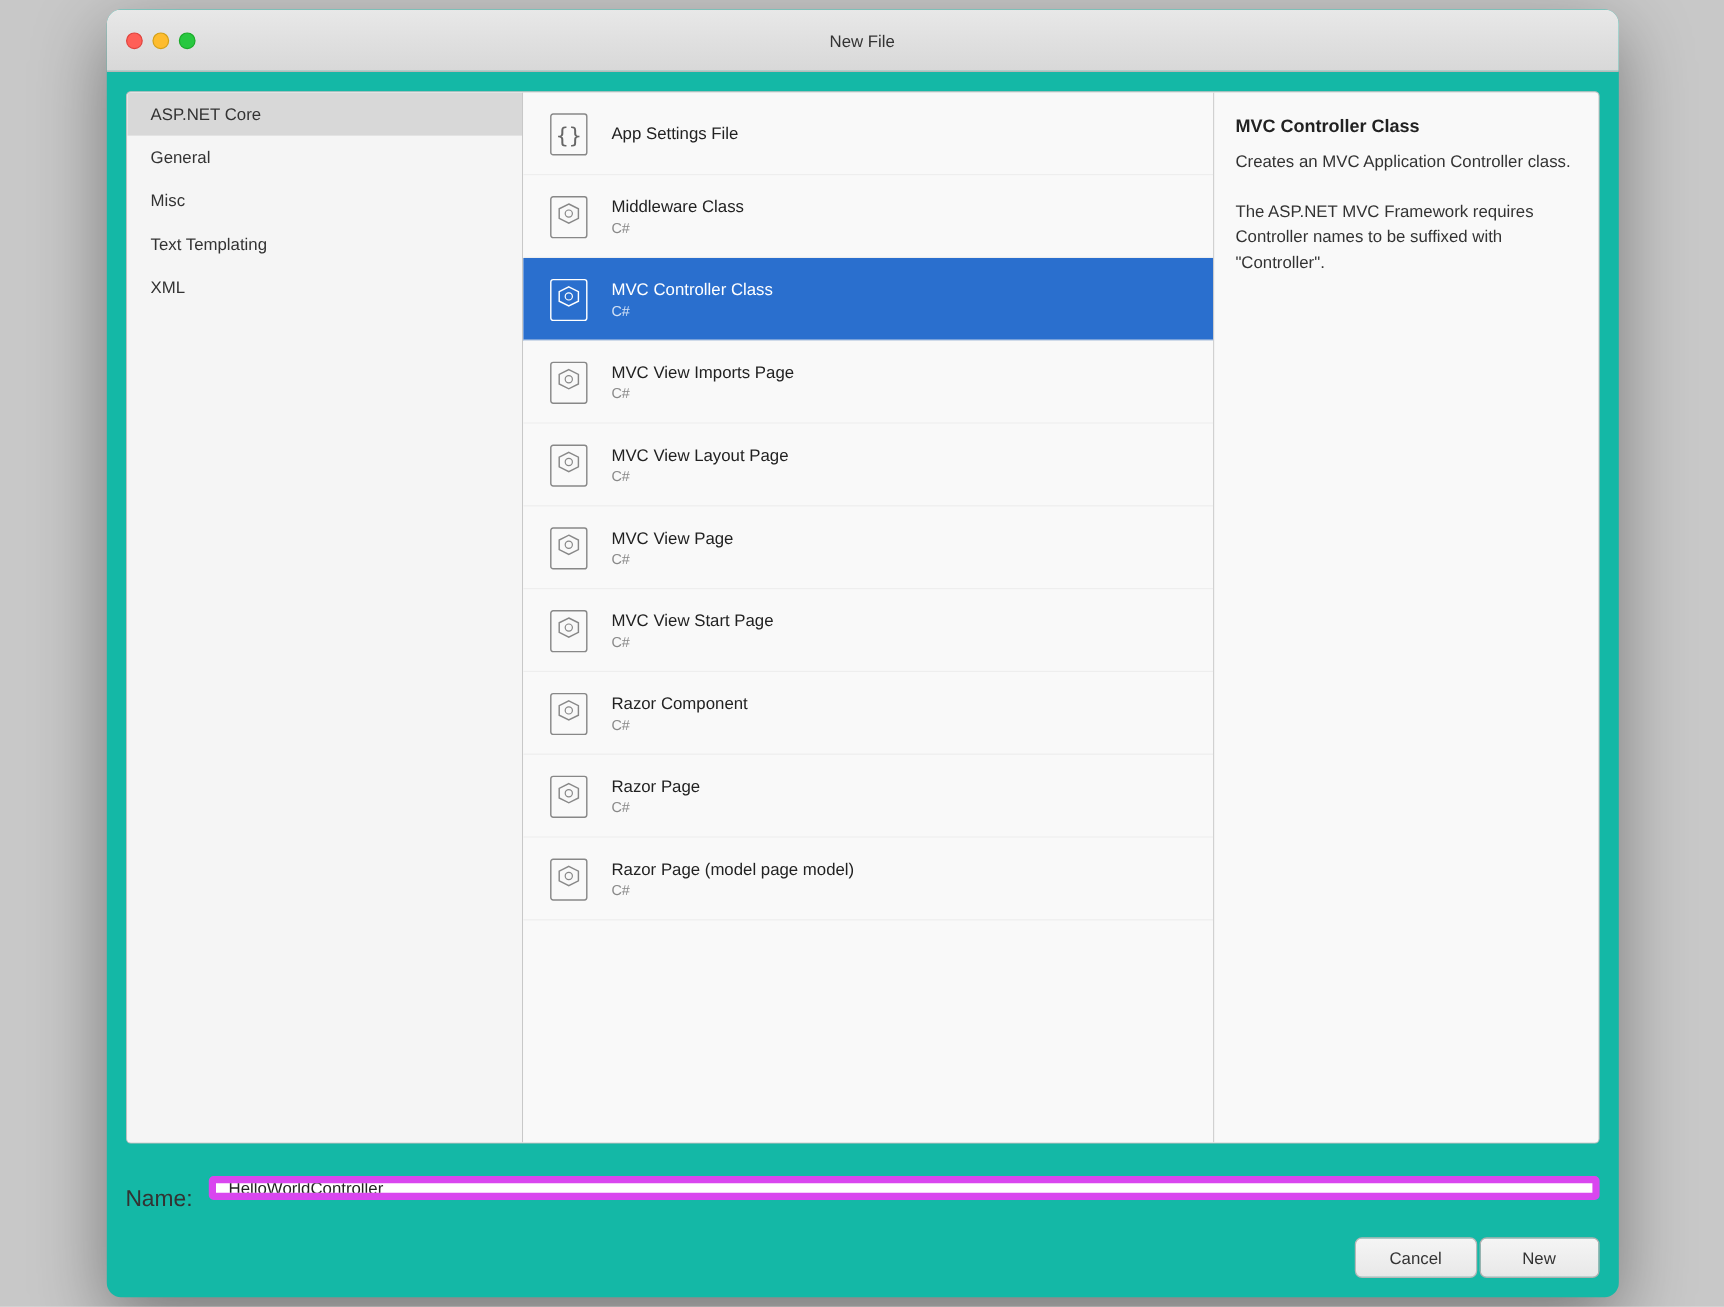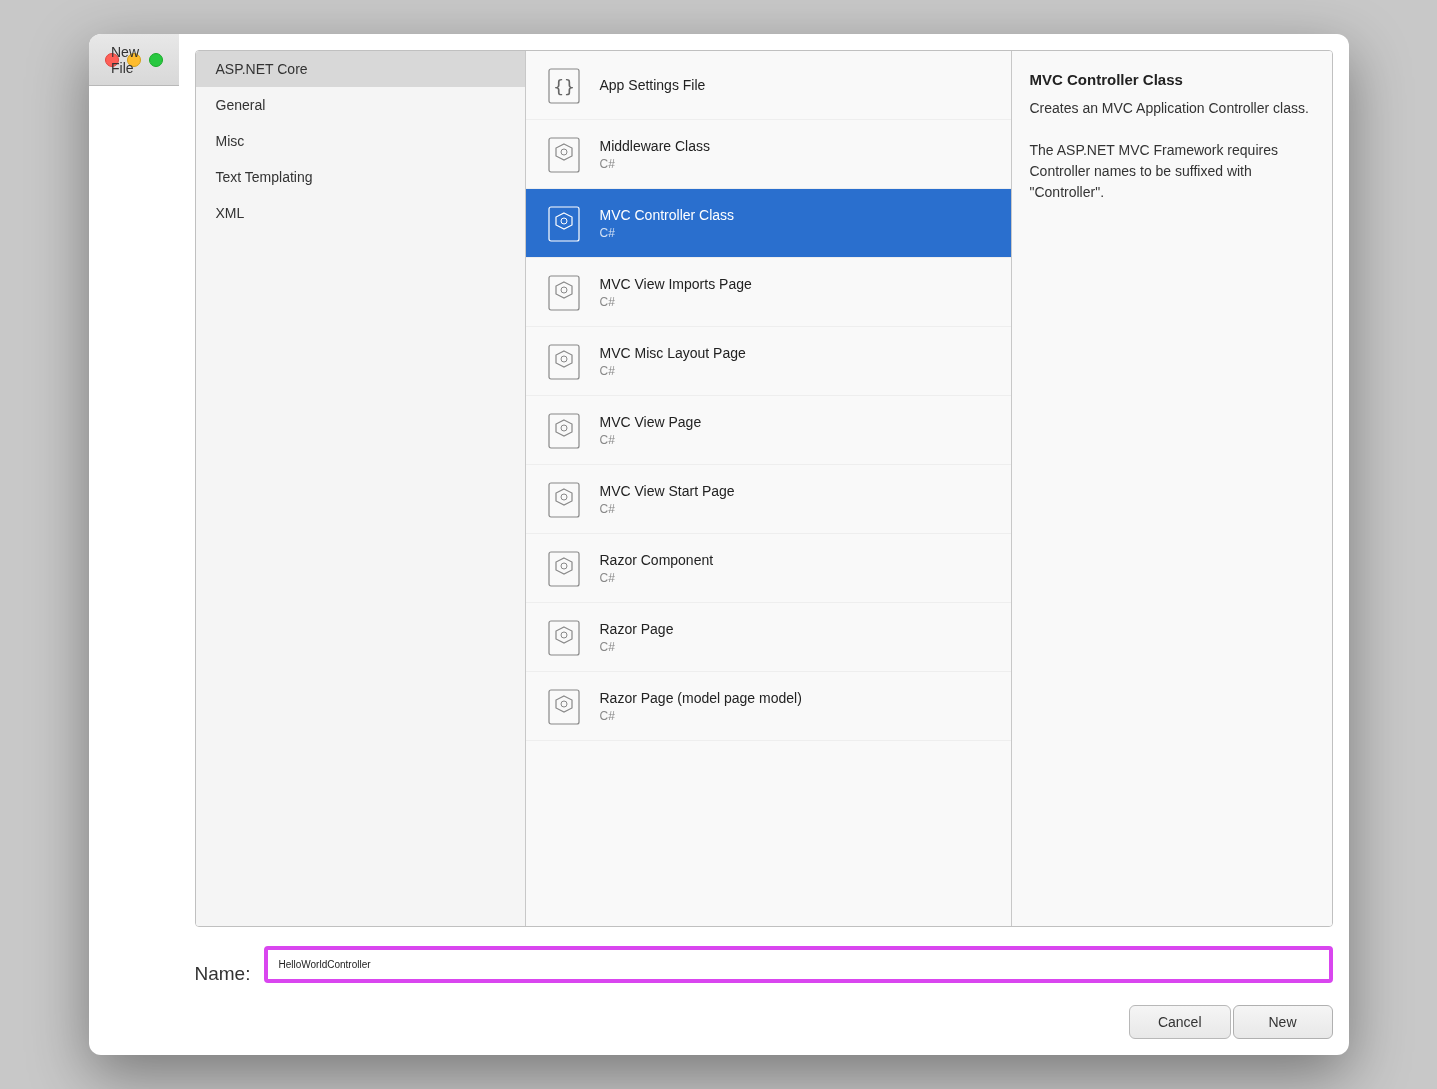--- a/index.html
+++ b/index.html
@@ -9,26 +9,26 @@
       display: flex;
       justify-content: center;
       align-items: center;
       min-height: 1089px;
       width: 1437px;
       font-family: -apple-system, BlinkMacSystemFont, "Helvetica Neue", Arial, sans-serif;
     }
 
     .window {
       width: 1260px;
-      background: #ffffff;
+      background: #14b8a6;
       border-radius: 12px;
       box-shadow: 0 20px 60px rgba(0,0,0,0.4);
       overflow: hidden;
       display: flex;
-      flex-direction: row;
+      flex-direction: column;
     }
 
     
     .title-bar {
       background: linear-gradient(to bottom, #e8e8e8, #d8d8d8);
       height: 52px;
       display: flex;
       align-items: center;
       padding: 0 16px;
       position: relative;
@@ -192,25 +192,25 @@
 
     .name-label {
       font-size: 19px;
       color: #333;
       white-space: nowrap;
       margin-top: 20px;
     }
 
     .name-input {
       flex: 1;
-      height: 37px;
-      border: 4px solid #d946ef;
+      height: 20px;
+      border: 6px solid #d946ef;
       border-radius: 4px;
       padding: 0 10px;
-      font-size: 10px;
+      font-size: 14px;
       background: white;
       color: #222;
       outline: none;
     }
 
     
     .button-row {
       display: flex;
       justify-content: flex-end;
       gap: 2px;
@@ -330,21 +330,21 @@
 
         <div class="file-type-item">
           <div class="file-icon">
             <svg viewBox="0 0 40 40">
               <rect x="5" y="4" width="30" height="34" rx="2" fill="none" stroke="#888" stroke-width="1.2"></rect>
               <polygon points="20,10 28,14 28,22 20,26 12,22 12,14" fill="none" stroke="#888" stroke-width="1.2"></polygon>
               <circle cx="20" cy="18" r="3" fill="none" stroke="#888" stroke-width="1"></circle>
             </svg>
           </div>
           <div>
-            <div class="file-title">MVC Misc Layout Page</div>
+            <div class="file-title">MVC View Layout Page</div>
             <div class="file-subtitle">C#</div>
           </div>
         </div>
 
         <div class="file-type-item">
           <div class="file-icon">
             <svg viewBox="0 0 40 40">
               <rect x="5" y="4" width="30" height="34" rx="2" fill="none" stroke="#888" stroke-width="1.2"></rect>
               <polygon points="20,10 28,14 28,22 20,26 12,22 12,14" fill="none" stroke="#888" stroke-width="1.2"></polygon>
               <circle cx="20" cy="18" r="3" fill="none" stroke="#888" stroke-width="1"></circle>

